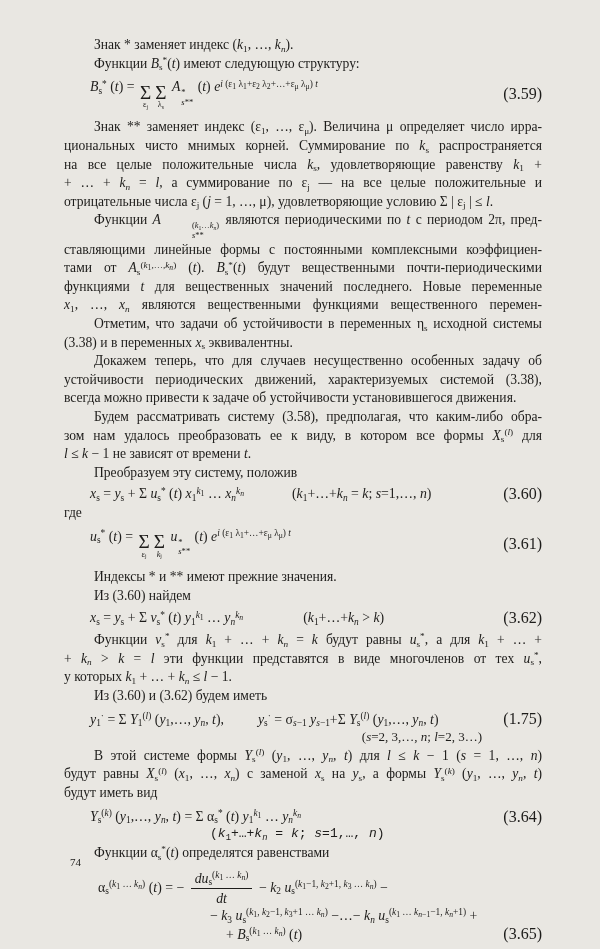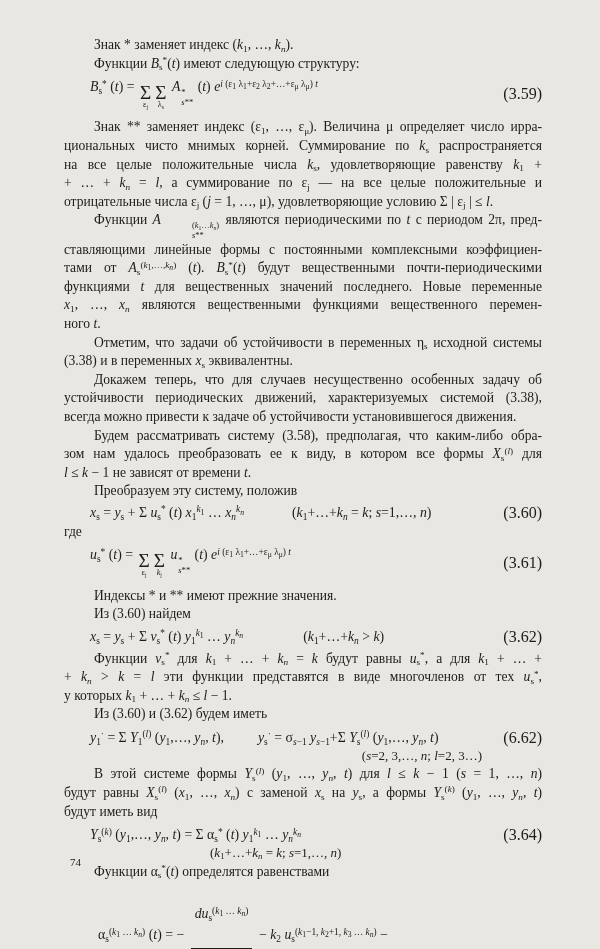--- a/index.html
+++ b/index.html
@@ -20,33 +20,33 @@
   .eqn { font-size:16px; }
   i { font-style:italic; }
   sub, sup { line-height:0; }
   sub { font-size:68%; position:relative; vertical-align:baseline; top:0.28em; }
   sup { font-size:68%; position:relative; vertical-align:baseline; top:-0.5em; }
   sup sub, sub sub, sup sup { font-size:82%; }
   .sm { display:inline-flex; flex-direction:column; align-items:center; line-height:1; vertical-align:-0.55em; margin:0 2px; }
   .sm .sg { font-size:1.4em; line-height:0.85; }
   .sm .sl { font-size:0.6em; line-height:1; }
   .vst { display:inline-flex; flex-direction:column; align-items:flex-start; font-size:0.62em; line-height:1.15; vertical-align:-0.45em; margin:0 1px; }
-  .frac { display:inline-flex; flex-direction:column; vertical-align:middle; margin:17px 3px; line-height:1.1;gap:25px; }
+  .frac { display:inline-flex; flex-direction:column; vertical-align:middle; margin:0 3px; line-height:1.1; }
   .frac .num { padding:0 4px 2px; }
   .frac .den { border-top:1px solid #1d1c1a; padding:2px 4px 0; align-self:stretch; text-align:center; }
   .gp { display:inline-block; }
   .g34 { width:34px; } .g48 { width:48px; } .g60 { width:60px; }
   .q359 { margin:7px 0 9px; padding-left:26px; }
   .q360 { margin:4px 0 1px; padding-left:26px; }
   .q361 { margin:7px 0 9px; padding-left:26px; }
   .q362 { margin:5px 0 4px; padding-left:26px; }
   .q363 { margin:6px 0 2px; padding-left:26px;gap:12px; }
   .c363 { justify-content:flex-end; padding-right:60px; margin:0 0 3px; font-size:13px; }
   .q364 { margin:6px 0 2px; padding-left:26px; }
-  .c364 { padding-left:146px; margin:0 0 3px; font-size:13px; }
+  .c364 { padding-left:146px; margin:0 0 3px; font-size:13px;font-family:Liberation Mono, monospace; }
   .q365a { margin:8px 0 3px; padding-left:34px; }
   .q365b { margin:3px 0; padding-left:146px; }
   .q365c { margin:3px 0 0; padding-left:162px; }
   .pagenum { position:absolute; left:70px; top:856px; font-size:11px; }
 </style>
 </head>
 <body style="background: rgb(233, 231, 226); color: rgb(29, 28, 26);">
 
 <div class="page">
   <div class="content">
@@ -71,21 +71,20 @@
       <div class="bl just">+ … + <i>k<sub>n</sub></i> = <i>l</i>, а суммирование по ε<sub>j</sub> — на все целые положительные и</div>
       <div class="bl">отрицательные числа ε<sub>j</sub> (<i>j</i> = 1, …, μ), удовлетворяющие условию Σ | ε<sub>j</sub> | ≤ <i>l</i>.</div>
       <div class="bl ind just">Функции <i>A</i><span class="vst">
           <span>(<i>k</i><sub>1</sub>…<i>k<sub>n</sub></i>)</span>
           <span><i>s</i>**</span>
         </span> являются периодическими по <i>t</i> с периодом 2π, пред-</div>
       <div class="bl just">ставляющими линейные формы с постоянными комплексными коэффициен-</div>
       <div class="bl just">тами от <i>A</i><sub>s</sub><sup>(<i>k</i><sub>1</sub>,…,<i>k<sub>n</sub></i>)</sup> (<i>t</i>). <i>B</i><sub>s</sub><sup>*</sup>(<i>t</i>) будут вещественными почти-периодическими</div>
       <div class="bl just">функциями <i>t</i> для вещественных значений последнего. Новые переменные</div>
       <div class="bl just"><i>x</i><sub>1</sub>, …, <i>x<sub>n</sub></i> являются вещественными функциями вещественного перемен-</div>
-      <div class="bl">ного <i>t</i>.</div>
       <div class="bl ind just">Отметим, что задачи об устойчивости в переменных η<sub>s</sub> исходной системы</div>
       <div class="bl">(3.38) и в переменных <i>x</i><sub>s</sub> эквивалентны.</div>
       <div class="bl ind just">Докажем теперь, что для случаев несущественно особенных задачу об</div>
       <div class="bl just">устойчивости периодических движений, характеризуемых системой (3.38),</div>
       <div class="bl">всегда можно привести к задаче об устойчивости установившегося движения.</div>
       <div class="bl ind just">Будем рассматривать систему (3.58), предполагая, что каким-либо обра-</div>
       <div class="bl just">зом нам удалось преобразовать ее к виду, в котором все формы <i>X</i><sub>s</sub><sup>(<i>l</i>)</sup> для</div>
       <div class="bl"><i>l</i> ≤ <i>k</i> − 1 не зависят от времени <i>t</i>.</div>
       <div class="bl ind">Преобразуем эту систему, положив</div>
       <div class="eq q360">
@@ -111,21 +110,21 @@
       <div class="eq q362">
         <span class="fx"><i>x</i><sub>s</sub> = <i>y</i><sub>s</sub> + Σ <i>v</i><sub>s</sub><sup>*</sup> (<i>t</i>) <i>y</i><sub>1</sub><sup><i>k</i><sub>1</sub></sup> … <i>y<sub>n</sub></i><sup><i>k<sub>n</sub></i></sup><span class="gp g60"></span>(<i>k</i><sub>1</sub>+…+<i>k<sub>n</sub></i> &gt; <i>k</i>)</span>
         <span class="eqn">(3.62)</span>
       </div>
       <div class="bl ind just">Функции <i>v</i><sub>s</sub><sup>*</sup> для <i>k</i><sub>1</sub> + … + <i>k<sub>n</sub></i> = <i>k</i> будут равны <i>u</i><sub>s</sub><sup>*</sup>, а для <i>k</i><sub>1</sub> + … +</div>
       <div class="bl just">+ <i>k<sub>n</sub></i> &gt; <i>k</i> = <i>l</i> эти функции представятся в виде многочленов от тех <i>u</i><sub>s</sub><sup>*</sup>,</div>
       <div class="bl">у которых <i>k</i><sub>1</sub> + … + <i>k<sub>n</sub></i> ≤ <i>l</i> − 1.</div>
       <div class="bl ind">Из (3.60) и (3.62) будем иметь</div>
       <div class="eq q363">
         <span class="fx"><i>y</i><sub>1</sub><sup>·</sup> = Σ <i>Y</i><sub>1</sub><sup>(<i>l</i>)</sup> (<i>y</i><sub>1</sub>,…, <i>y<sub>n</sub></i>, <i>t</i>),<span class="gp g34"></span><i>y</i><sub>s</sub><sup>·</sup> = σ<sub><i>s</i>−1</sub> <i>y</i><sub><i>s</i>−1</sub>+Σ <i>Y</i><sub>s</sub><sup>(<i>l</i>)</sup> (<i>y</i><sub>1</sub>,…, <i>y<sub>n</sub></i>, <i>t</i>)</span>
-        <span class="eqn">(6.62)</span>
+        <span class="eqn">(1.75)</span>
       </div>
       <div class="eq c363">
         <span class="fx">(<i>s</i>=2, 3,…, <i>n</i>; <i>l</i>=2, 3…)</span>
       </div>
       <div class="bl ind just">В этой системе формы <i>Y</i><sub>s</sub><sup>(<i>l</i>)</sup> (<i>y</i><sub>1</sub>, …, <i>y<sub>n</sub></i>, <i>t</i>) для <i>l</i> ≤ <i>k</i> − 1 (<i>s</i> = 1, …, <i>n</i>)</div>
       <div class="bl just">будут равны <i>X</i><sub>s</sub><sup>(<i>l</i>)</sup> (<i>x</i><sub>1</sub>, …, <i>x<sub>n</sub></i>) с заменой <i>x</i><sub>s</sub> на <i>y</i><sub>s</sub>, а формы <i>Y</i><sub>s</sub><sup>(<i>k</i>)</sup> (<i>y</i><sub>1</sub>, …, <i>y<sub>n</sub></i>, <i>t</i>)</div>
       <div class="bl">будут иметь вид</div>
       <div class="eq q364">
         <span class="fx"><i>Y</i><sub>s</sub><sup>(<i>k</i>)</sup> (<i>y</i><sub>1</sub>,…, <i>y<sub>n</sub></i>, <i>t</i>) = Σ α<sub>s</sub><sup>*</sup> (<i>t</i>) <i>y</i><sub>1</sub><sup><i>k</i><sub>1</sub></sup> … <i>y<sub>n</sub></i><sup><i>k<sub>n</sub></i></sup></span>
         <span class="eqn">(3.64)</span>

